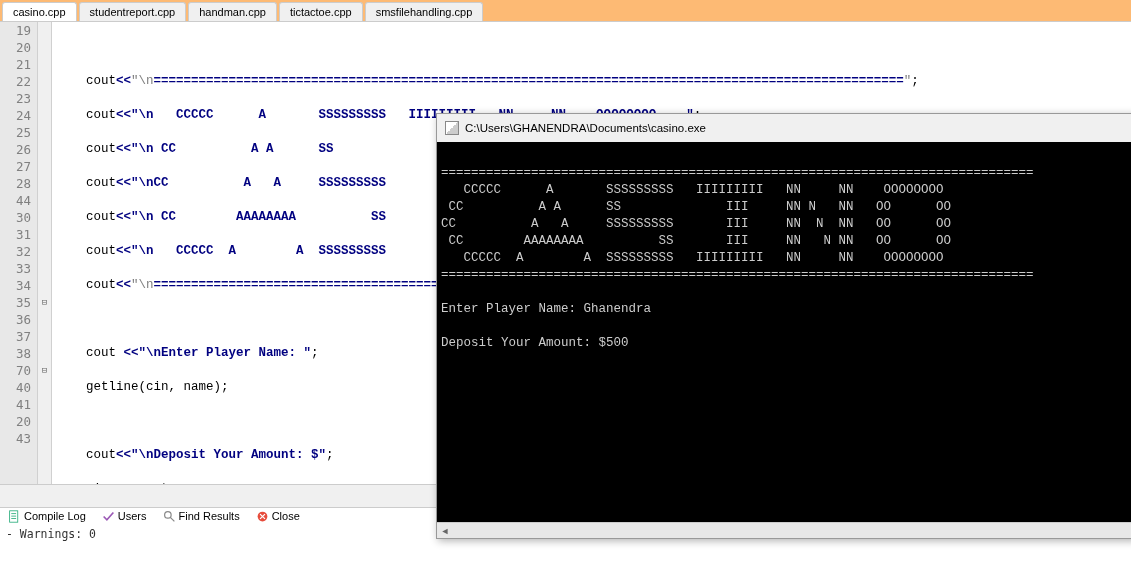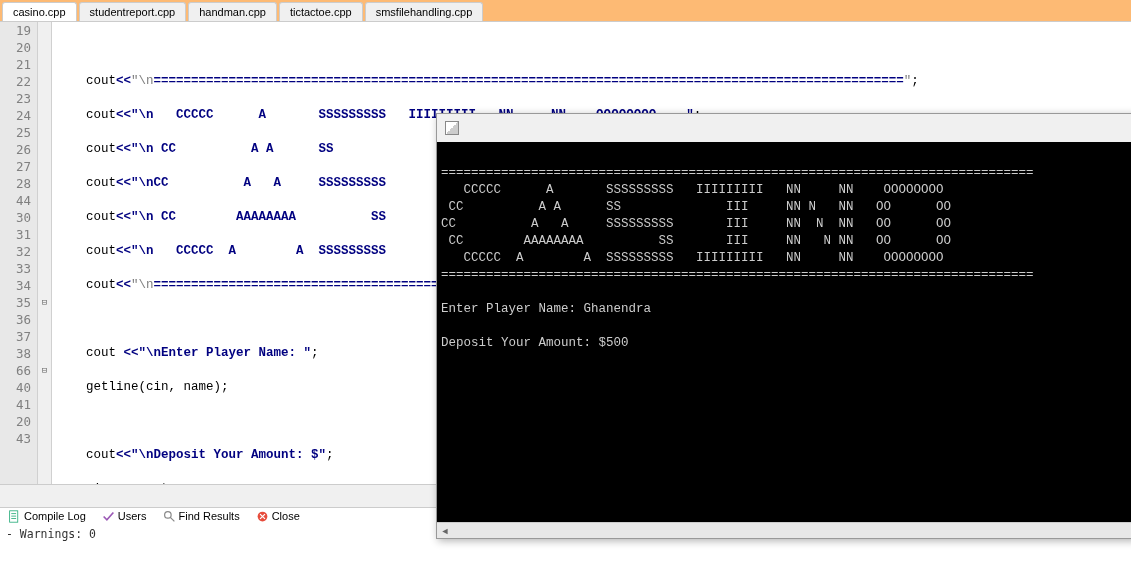--- a/index.html
+++ b/index.html
@@ -56,21 +56,21 @@
       <div>44</div>
       <div>30</div>
       <div>31</div>
       <div>32</div>
       <div>33</div>
       <div>34</div>
       <div>35</div>
       <div>36</div>
       <div>37</div>
       <div>38</div>
-      <div>66</div>
+      <div>70</div>
       <div>40</div>
       <div>41</div>
       <div>20</div>
       <div>43</div>
     </div>
   <div class="foldcol" id="foldcol">
       <div></div>
       <div></div>
       <div></div>
       <div></div>
@@ -160,20 +160,21 @@
 
 <div class="output">
 <div>- Warnings: 0</div>
 
 
 </div>
 
 <div class="console-window">
   <div class="console-title">
     <span class="cicon"></span>
+    <span>C:\Users\GHANENDRA\Documents\casino.exe</span>
   </div>
   <div class="console-body">
 ===============================================================================
    CCCCC      A       SSSSSSSSS   IIIIIIIII   NN     NN    OOOOOOOO
  CC          A A      SS              III     NN N   NN   OO      OO
 CC          A   A     SSSSSSSSS       III     NN  N  NN   OO      OO
  CC        AAAAAAAA          SS       III     NN   N NN   OO      OO
    CCCCC  A        A  SSSSSSSSS   IIIIIIIII   NN     NN    OOOOOOOO
 ===============================================================================
 

